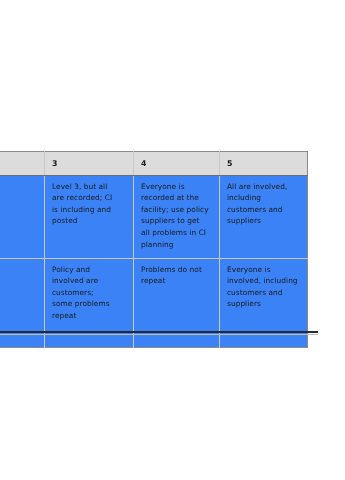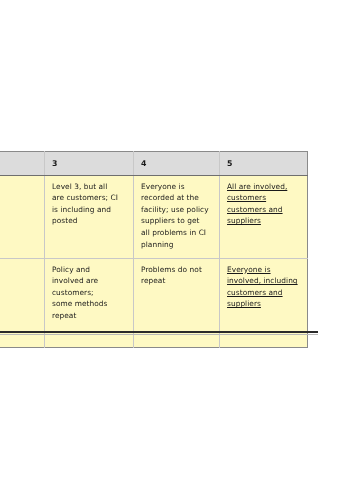--- a/index.html
+++ b/index.html
@@ -60,25 +60,25 @@
     height: 10px;
     padding-top: 6px;
     padding-bottom: 5px;
     border-bottom: 1px solid #6f6f6f;
     border-top: none;
   }
   #rubric-table thead tr th:first-child { border-left: none; }
   #rubric-table thead tr th:last-child  { border-right: none; }
 
   
-  #rubric-table tbody td        { background: #fef9c3; }
+  #rubric-table tbody td        { background: #3b82f6; }
   #rubric-table tbody tr.r1 td  { height: 70px; }
   #rubric-table tbody tr.r2 td  { height: 76px; }
   #rubric-table tbody tr td:first-child { border-left: none; }
-  #rubric-table tbody tr td:last-child  { border-right: none; text-decoration: underline; }
+  #rubric-table tbody tr td:last-child  { border-right: none; }
   #rubric-table tbody tr:last-child td  { border-bottom: none; }
 
   .cellline { display: block; white-space: pre; }
 
   
   #section-rule {
     position: absolute;
     left: 0;
     top: 331px;
     width: 318px;
@@ -118,53 +118,53 @@
       <tr class="r1">
         <td>
             <span class="cellline">d</span>
             <span class="cellline">in</span>
             <span class="cellline">ne</span>
             <span class="cellline">ers,</span>
             <span class="cellline">nd mgrs.</span>
           </td>
         <td>
             <span class="cellline">Level 3, but all</span>
-            <span class="cellline">are customers; CI</span>
+            <span class="cellline">are recorded; CI</span>
             <span class="cellline">is including and</span>
             <span class="cellline">posted</span>
           </td>
         <td>
             <span class="cellline">Everyone is</span>
             <span class="cellline">recorded at the</span>
             <span class="cellline">facility; use policy</span>
             <span class="cellline">suppliers to get</span>
             <span class="cellline">all problems in CI</span>
             <span class="cellline">planning</span>
           </td>
         <td>
             <span class="cellline">All are involved,</span>
-            <span class="cellline">customers</span>
+            <span class="cellline">including</span>
             <span class="cellline">customers and</span>
             <span class="cellline">suppliers</span>
           </td>
       </tr>
       <tr class="r2">
         <td>
             <span class="cellline">d</span>
             <span class="cellline">are</span>
             <span class="cellline">ted;</span>
             <span class="cellline"> repeat</span>
             <span class="cellline">a</span>
             <span class="cellline">t time</span>
           </td>
         <td>
             <span class="cellline">Policy and</span>
             <span class="cellline">involved are</span>
             <span class="cellline">customers;</span>
-            <span class="cellline">some methods</span>
+            <span class="cellline">some problems</span>
             <span class="cellline">repeat</span>
           </td>
         <td>
             <span class="cellline">Problems do not</span>
             <span class="cellline">repeat</span>
           </td>
         <td>
             <span class="cellline">Everyone is</span>
             <span class="cellline">involved, including</span>
             <span class="cellline">customers and</span>

